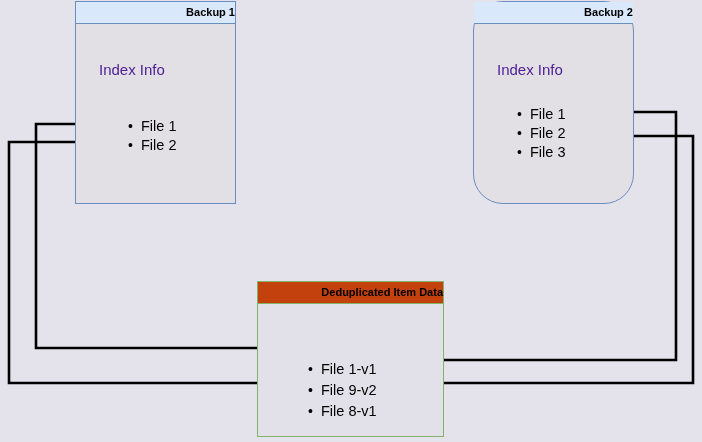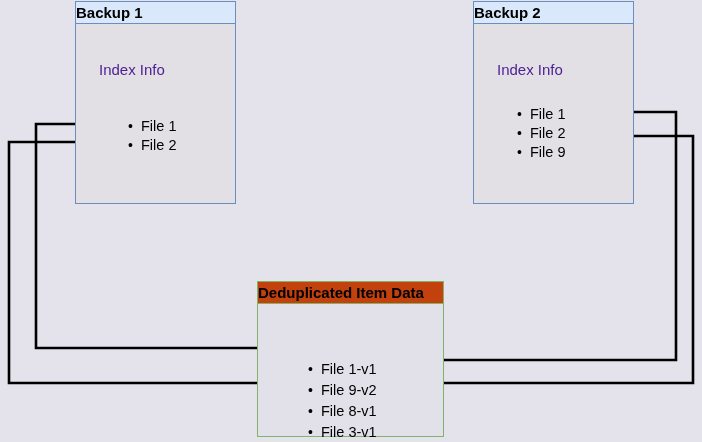--- a/index.html
+++ b/index.html
@@ -35,22 +35,22 @@
     background: #e2e0e4;
   }
   .node.green {
     border-color: #82b366;
     background: #e2e0e8;
   }
   .node-header {
     box-sizing: border-box;
     height: 22px;
     line-height: 21px;
-    text-align: left;
-    font-size: 15px;
+    text-align: right;
+    font-size: 11px;
     font-weight: bold;
     color: #000;
     background: #dae8fc;
     border-bottom: 1px solid #6c8ebf;
   }
   .node.green .node-header {
     background: #c2410c;
     border-bottom-color: #82b366;
   }
   .node-body {
@@ -120,37 +120,36 @@
     <div class="node-header">Backup 1</div>
     <div class="node-body" style="height:180px;">
       <span class="index-label" style="left:23px; top:37px;">Index Info</span>
       <ul class="file-list" style="left:52px; top:93px;">
         <li>File 1</li>
         <li>File 2</li>
       </ul>
     </div>
   </div>
 
-  <div class="node" style="left:473px; top:1px; width:161px; height:203px;">
+  <div class="node" style="left:473px; top:1px; width:161px; height:203px;border-radius:30px;">
     <div class="node-header">Backup 2</div>
     <div class="node-body" style="height:180px;">
       <span class="index-label" style="left:23px; top:37px;">Index Info</span>
       <ul class="file-list" style="left:43px; top:81px;">
         <li>File 1</li>
         <li>File 2</li>
-        <li>File 9</li>
+        <li>File 3</li>
       </ul>
     </div>
   </div>
 
   <div class="node green" style="left:257px; top:281px; width:187px; height:156px;">
     <div class="node-header">Deduplicated Item Data</div>
     <div class="node-body" style="height:133px;text-align:right;">
       <ul class="file-list wide" style="left:50px; top:55px;">
         <li>File 1-v1</li>
         <li>File 9-v2</li>
         <li>File 8-v1</li>
-        <li>File 3-v1</li>
       </ul>
     </div>
   </div>
 
 </div>
 
 </body></html>

